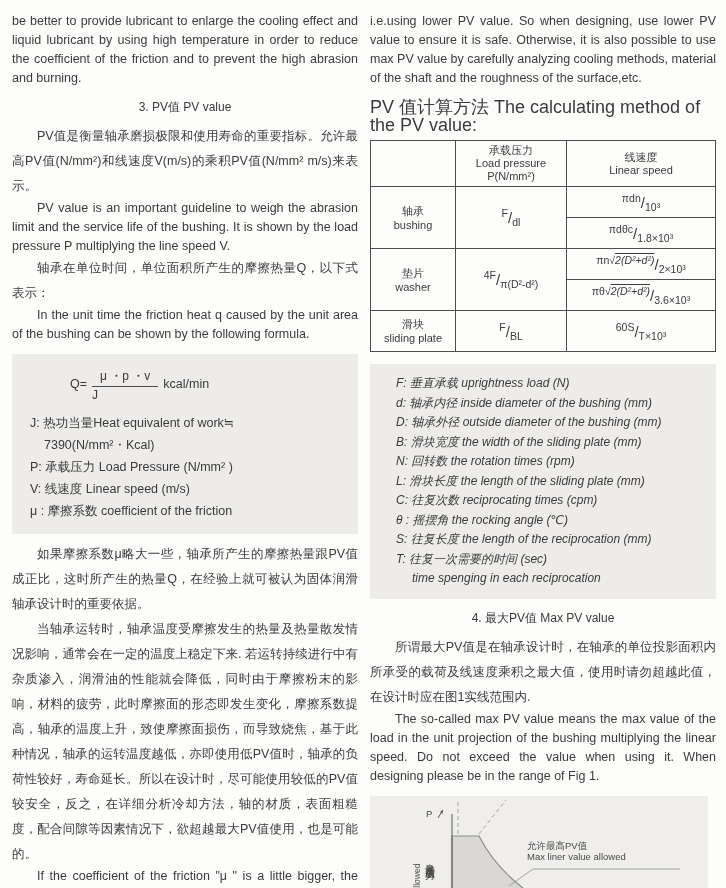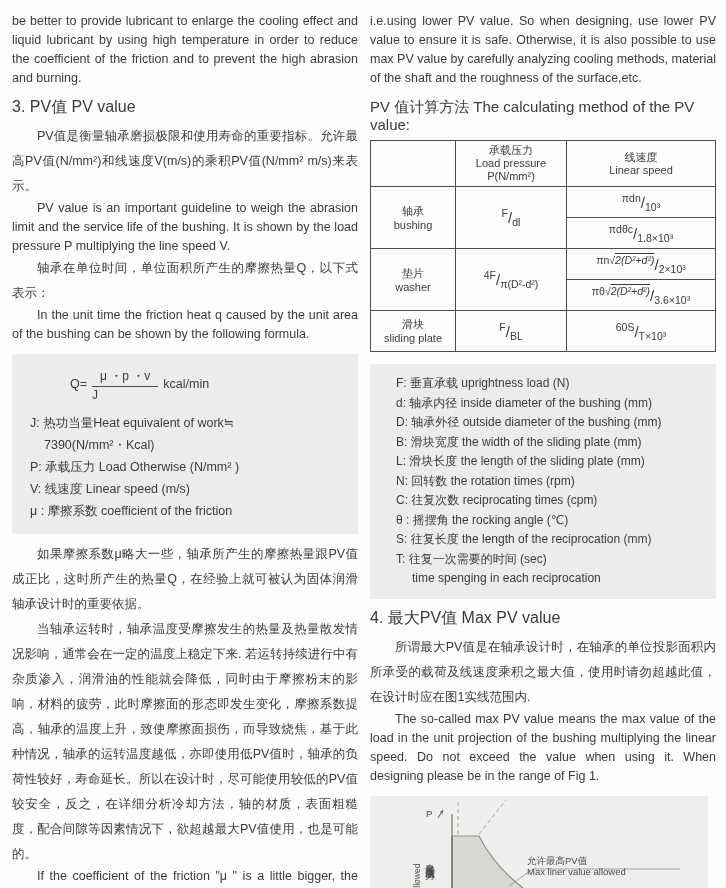--- a/index.html
+++ b/index.html
@@ -7,55 +7,55 @@
     width:726px;height:888px;background:#fdfdfc;overflow:hidden;
     font-family:"Liberation Sans","DejaVu Sans",sans-serif;
     color:#3b3b3b;
   }
   .page{display:flex;gap:12px;padding:12px 10px 0 12px;}
   .col{width:346px;}
   p{margin:0;text-align:justify;}
   .en{font-size:12.5px;line-height:19px;}
   .zh{font-size:12.5px;line-height:25px;}
   .indent{text-indent:2em;}
-  .heading{font-size:16px;line-height:18px;margin:10px 0 8px 0;}
+  .heading{font-size:12px;line-height:18px;margin:10px 0 8px 0;text-align:center;}
   
   .graybox{background:#edecea;border-radius:1px;}
   .formula-box{margin:10px 0 8px 0;padding:12px 14px 12px 18px;font-size:12.5px;}
   .qline{margin:2px 0 10px 40px;}
   .hfrac{display:inline-block;text-align:left;vertical-align:middle;margin:0 5px;}
   .hfrac .top{display:block;border-bottom:1px solid #4a4a4a;padding:0 8px 1px 8px;font-size:12px;}
   .hfrac .bot{display:block;font-size:12px;padding-top:1px;}
   .fdefs{line-height:22px;}
   .fdefs .cont{padding-left:14px;}
   
-  .tbl-title{font-size:15px;line-height:18px;margin:10px 0 6px 0;}
+  .tbl-title{font-size:18px;line-height:18px;margin:10px 0 6px 0;}
   table.pv{border-collapse:collapse;width:100%;font-size:11px;color:#3b3b3b;}
   table.pv th,table.pv td{border:1px solid #4d4d4d;text-align:center;vertical-align:middle;padding:3px 2px;font-weight:normal;}
   table.pv th{line-height:13px;}
   table.pv .item div{line-height:14px;}
   .dfrac{white-space:nowrap;display:inline-block;}
   .dfrac .fn{font-size:10.5px;vertical-align:5px;text-align:center;}
   .dfrac .slash{display:inline-block;font-size:15px;vertical-align:-1px;margin:0 0px;}
   .dfrac .slash::before{content:"/";}
   .dfrac .fd{font-size:10.5px;vertical-align:-4px;}
   .rad{text-decoration:overline;font-style:italic;}
   td.speed{height:24px;}
   
-  .defs-box{margin:12px 0 0 0;padding:10px 10px 10px 26px;font-size:12px;line-height:19.5px;}
+  .defs-box{margin:12px 0 0 0;padding:10px 10px 10px 26px;font-size:12px;line-height:19.5px;font-style:italic;}
   .defs-box div{text-align:left;}
   .defs-box .cont{padding-left:16px;}
   
   .figure{position:relative;width:338px;height:207px;background:#efeeec;margin-top:10px;}
   .figure .lab{position:absolute;font-size:9.5px;line-height:11px;color:#4a4a4a;}
   .p-label{left:56px;top:12px;font-size:11px;}
   .ylab-wrap{position:absolute;left:42px;top:60px;height:104px;display:flex;gap:1px;}
   .ylab-en{writing-mode:vertical-rl;transform:rotate(180deg);font-size:8.5px;color:#55554f;letter-spacing:0px;}
   .ylab-zh{writing-mode:vertical-rl;font-size:9.5px;letter-spacing:1px;color:#4a4a4a;}
-  .annotation{left:157px;top:59px;font-size:9px;line-height:11px;}
+  .annotation{left:157px;top:44px;font-size:9px;line-height:11px;}
   svg.figsvg{position:absolute;left:0;top:0;}
 </style>
 </head>
 <body>
 
 <div class="page">
 
   <div class="col">
     <p class="en">be better to provide lubricant to enlarge the cooling effect and liquid lubricant by using high temperature in order to reduce the coefficient of the friction and to prevent the high abrasion and burning.</p>
     <div class="heading">3. PV值 PV value</div>
@@ -64,21 +64,21 @@
     <p class="zh indent">轴承在单位时间，单位面积所产生的摩擦热量Q，以下式表示：</p>
     <p class="en indent">In the unit time the friction heat q caused by the unit area of the bushing can be shown by the following formula.</p>
 
     <div class="graybox formula-box">
       <div class="qline">
         <span>Q=</span><span class="hfrac"><span class="top">μ ・p ・v</span><span class="bot">J</span></span><span>kcal/min</span>
       </div>
       <div class="fdefs">
         <div>J: 热功当量Heat equivalent of work≒</div>
         <div class="cont">7390(N/mm²・Kcal)</div>
-        <div>P: 承载压力 Load Otherwise (N/mm² )</div>
+        <div>P: 承载压力 Load Pressure (N/mm² )</div>
         <div>V: 线速度 Linear speed (m/s)</div>
         <div>μ : 摩擦系数 coefficient of the friction</div>
       </div>
     </div>
 
     <p class="zh indent">如果摩擦系数μ略大一些，轴承所产生的摩擦热量跟PV值成正比，这时所产生的热量Q，在经验上就可被认为固体润滑轴承设计时的重要依据。</p>
     <p class="zh indent">当轴承运转时，轴承温度受摩擦发生的热量及热量散发情况影响，通常会在一定的温度上稳定下来. 若运转持续进行中有杂质渗入，润滑油的性能就会降低，同时由于摩擦粉末的影响，材料的疲劳，此时摩擦面的形态即发生变化，摩擦系数提高，轴承的温度上升，致使摩擦面损伤，而导致烧焦，基于此种情况，轴承的运转温度越低，亦即使用低PV值时，轴承的负荷性较好，寿命延长。所以在设计时，尽可能使用较低的PV值较安全，反之，在详细分析冷却方法，轴的材质，表面粗糙度，配合间隙等因素情况下，欲超越最大PV值使用，也是可能的。</p>
     <p class="en indent">If the coefficient of the friction "μ " is a little bigger, the friction heat and the PV value are in the direct ratio. Then the caused heat Q is commonly considered as the important principle in the solid lubricant bushing design.</p>
 
   </div>
@@ -148,22 +148,22 @@
         </td>
       </tr>
     </tbody>
       </table>
 
     <div class="graybox defs-box">
       <div>F: 垂直承载 uprightness load (N)</div>
       <div>d: 轴承内径 inside diameter of the bushing (mm)</div>
       <div>D: 轴承外径 outside diameter of the bushing (mm)</div>
       <div>B: 滑块宽度 the width of the sliding plate (mm)</div>
+      <div>N: 回转数 the rotation times (rpm)</div>
       <div>L: 滑块长度 the length of the sliding plate (mm)</div>
-      <div>N: 回转数 the rotation times (rpm)</div>
       <div>C: 往复次数 reciprocating times (cpm)</div>
       <div>θ : 摇摆角 the rocking angle (℃)</div>
       <div>S: 往复长度 the length of the reciprocation (mm)</div>
       <div>T: 往复一次需要的时间 (sec)</div>
       <div class="cont">time spenging in each reciprocation</div>
     </div>
 
     <div class="heading">4. 最大PV值 Max PV value</div>
     <p class="zh indent">所谓最大PV值是在轴承设计时，在轴承的单位投影面积内所承受的载荷及线速度乘积之最大值，使用时请勿超越此值，在设计时应在图1实线范围内.</p>
     <p class="en indent">The so-called max PV value means the max value of the load in the unit projection of the bushing multiplying the linear speed. Do not exceed the value when using it. When designing please be in the range of Fig 1.</p>

